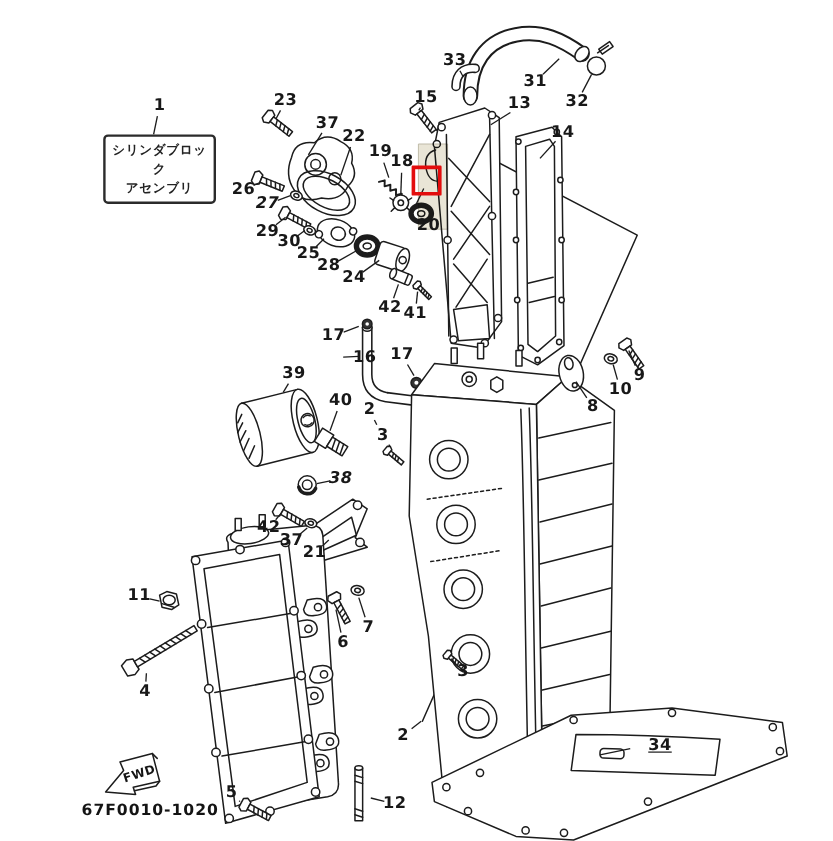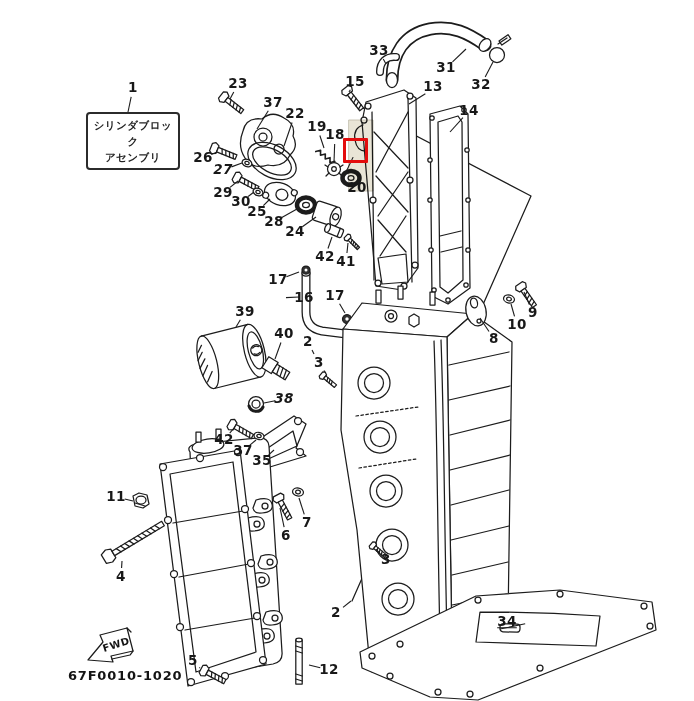--- a/index.html
+++ b/index.html
@@ -451,28 +451,28 @@
       <span class="callout" style="left: 533px; top: 313px;">9</span>
       <span class="callout" style="left: 517px; top: 325px; text-align: right;">10</span>
       <span class="callout" style="left: 494px; top: 339px;">8</span>
       <span class="callout" style="left: 245px; top: 312px;">39</span>
       <span class="callout" style="left: 284px; top: 334px;">40</span>
       <span class="callout" style="left: 308px; top: 342px;">2</span>
       <span class="callout" style="left: 319px; top: 363px;">3</span>
       <span class="callout" style="left: 284px; top: 399px; font-style: italic;">38</span>
       <span class="callout" style="left: 224px; top: 440px;">42</span>
       <span class="callout" style="left: 243px; top: 451px;">37</span>
-      <span class="callout" style="left: 262px; top: 461px;">35</span>
+      <span class="callout" style="left: 262px; top: 461px;">21</span>
       <span class="callout" style="left: 116px; top: 497px; text-align: right;">11</span>
       <span class="callout" style="left: 286px; top: 536px;">6</span>
       <span class="callout" style="left: 307px; top: 523px;">7</span>
       <span class="callout" style="left: 386px; top: 560px;">3</span>
       <span class="callout" style="left: 121px; top: 577px;">4</span>
       <span class="callout" style="left: 193px; top: 661px;">5</span>
       <span class="callout" style="left: 329px; top: 670px;">12</span>
       <span class="callout" style="left: 336px; top: 613px;">2</span>
-      <span class="callout" style="left: 507px; top: 622px; text-decoration: underline;">34</span>
+      <span class="callout" style="left: 550px; top: 622px; text-decoration: underline;">34</span>
     </div>
 
   <div class="hl-box" style="border-color: rgb(227, 13, 13);"></div>
 
   <div class="code">67F0010-1020</div>
 </div>
 
 </body></html>

